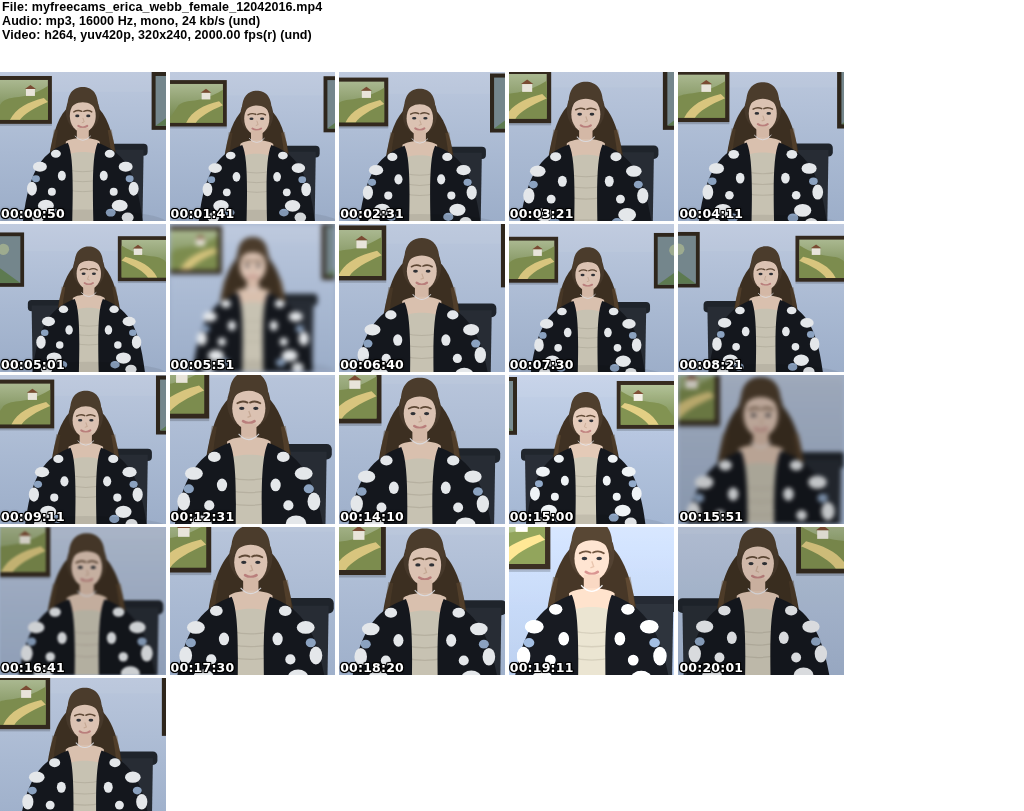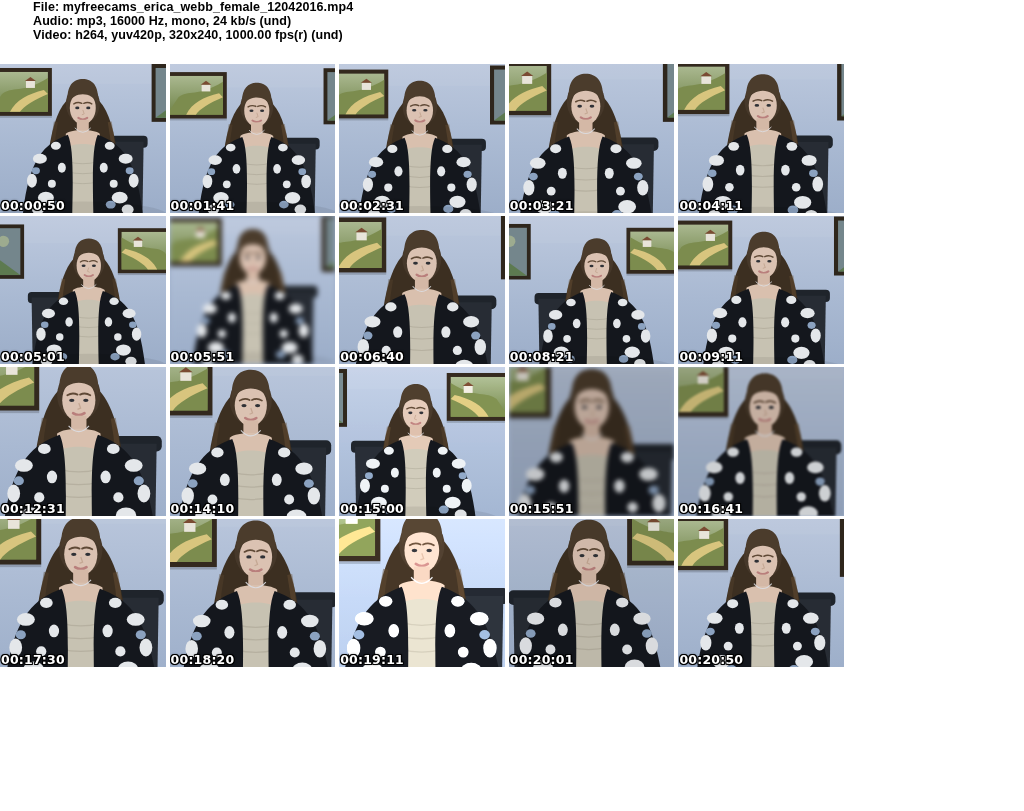--- a/index.html
+++ b/index.html
@@ -2,26 +2,25 @@
 <html><head>
 <meta charset="utf-8">
 <style>
   html,body{margin:0;padding:0;}
   body{
     width:1024px;height:811px;overflow:hidden;background:#ffffff;
     font-family:"Liberation Sans", sans-serif;
   }
   .sheet{width:1024px;height:811px;background:#ffffff;}
   .header{
-    padding:1px 0 8px 2px;
+    padding:1px 0 16px 2px;
     color:#000;background:#fff;
     font-weight:bold;font-size:12.5px;line-height:13.8px;
     letter-spacing:0.1px;
     height:55px;
-    margin-left:31px;
   }
   .header div{white-space:nowrap;}
   .grid{
     display:grid;
     grid-template-columns:repeat(5,1fr);
     grid-auto-rows:148.6px;
     column-gap:4px;row-gap:3px;
     width:844px;
   }
   .thumb{
@@ -128,21 +127,21 @@
       <ellipse cx="129" cy="141" rx="5" ry="4" fill="#8ba2c0"></ellipse>
       <ellipse cx="101" cy="152" rx="85" ry="14" fill="#000000" opacity="0.07"></ellipse>
     </g>
   </defs>
 </svg>
 
 <div class="sheet">
   <div class="header">
     <div>File: myfreecams_erica_webb_female_12042016.mp4</div>
     <div>Audio: mp3, 16000 Hz, mono, 24 kb/s (und)</div>
-    <div>Video: h264, yuv420p, 320x240, 1000.00 fps(r) (und)</div>
+    <div>Video: h264, yuv420p, 320x240, 2000.00 fps(r) (und)</div>
   </div>
   <div class="grid" id="grid">
   <div class="thumb">
     <svg class="scene" viewBox="0 0 202 149" preserveAspectRatio="xMidYMid slice">
       <use href="#scene-def" transform="translate(101 74.5) scale(1 1) translate(-101 -74.5)"></use>
     </svg>
     <span class="ts">00:00:50</span>
   </div>
 
   <div class="thumb">
@@ -187,20 +186,26 @@
     <span class="ts">00:05:51</span>
   </div>
 
   <div class="thumb">
     <svg class="scene" viewBox="0 0 202 149" preserveAspectRatio="xMidYMid slice">
       <use href="#scene-def" transform="translate(101 82.5) scale(1.15 1.15) translate(-101 -74.5)"></use>
     </svg>
     <span class="ts">00:06:40</span>
   </div>
 
+  <div class="thumb">
+    <svg class="scene" viewBox="0 0 202 149" preserveAspectRatio="xMidYMid slice">
+      <use href="#scene-def" transform="translate(97 80.5) scale(0.96 0.96) translate(-101 -74.5)"></use>
+    </svg>
+    <span class="ts">00:07:30</span>
+  </div>
 
   <div class="thumb">
     <svg class="scene" viewBox="0 0 202 149" preserveAspectRatio="xMidYMid slice">
       <use href="#scene-def" transform="translate(106 79.5) scale(-0.96 0.96) translate(-101 -74.5)"></use>
     </svg>
     <span class="ts">00:08:21</span>
   </div>
 
   <div class="thumb">
     <svg class="scene" viewBox="0 0 202 149" preserveAspectRatio="xMidYMid slice">

